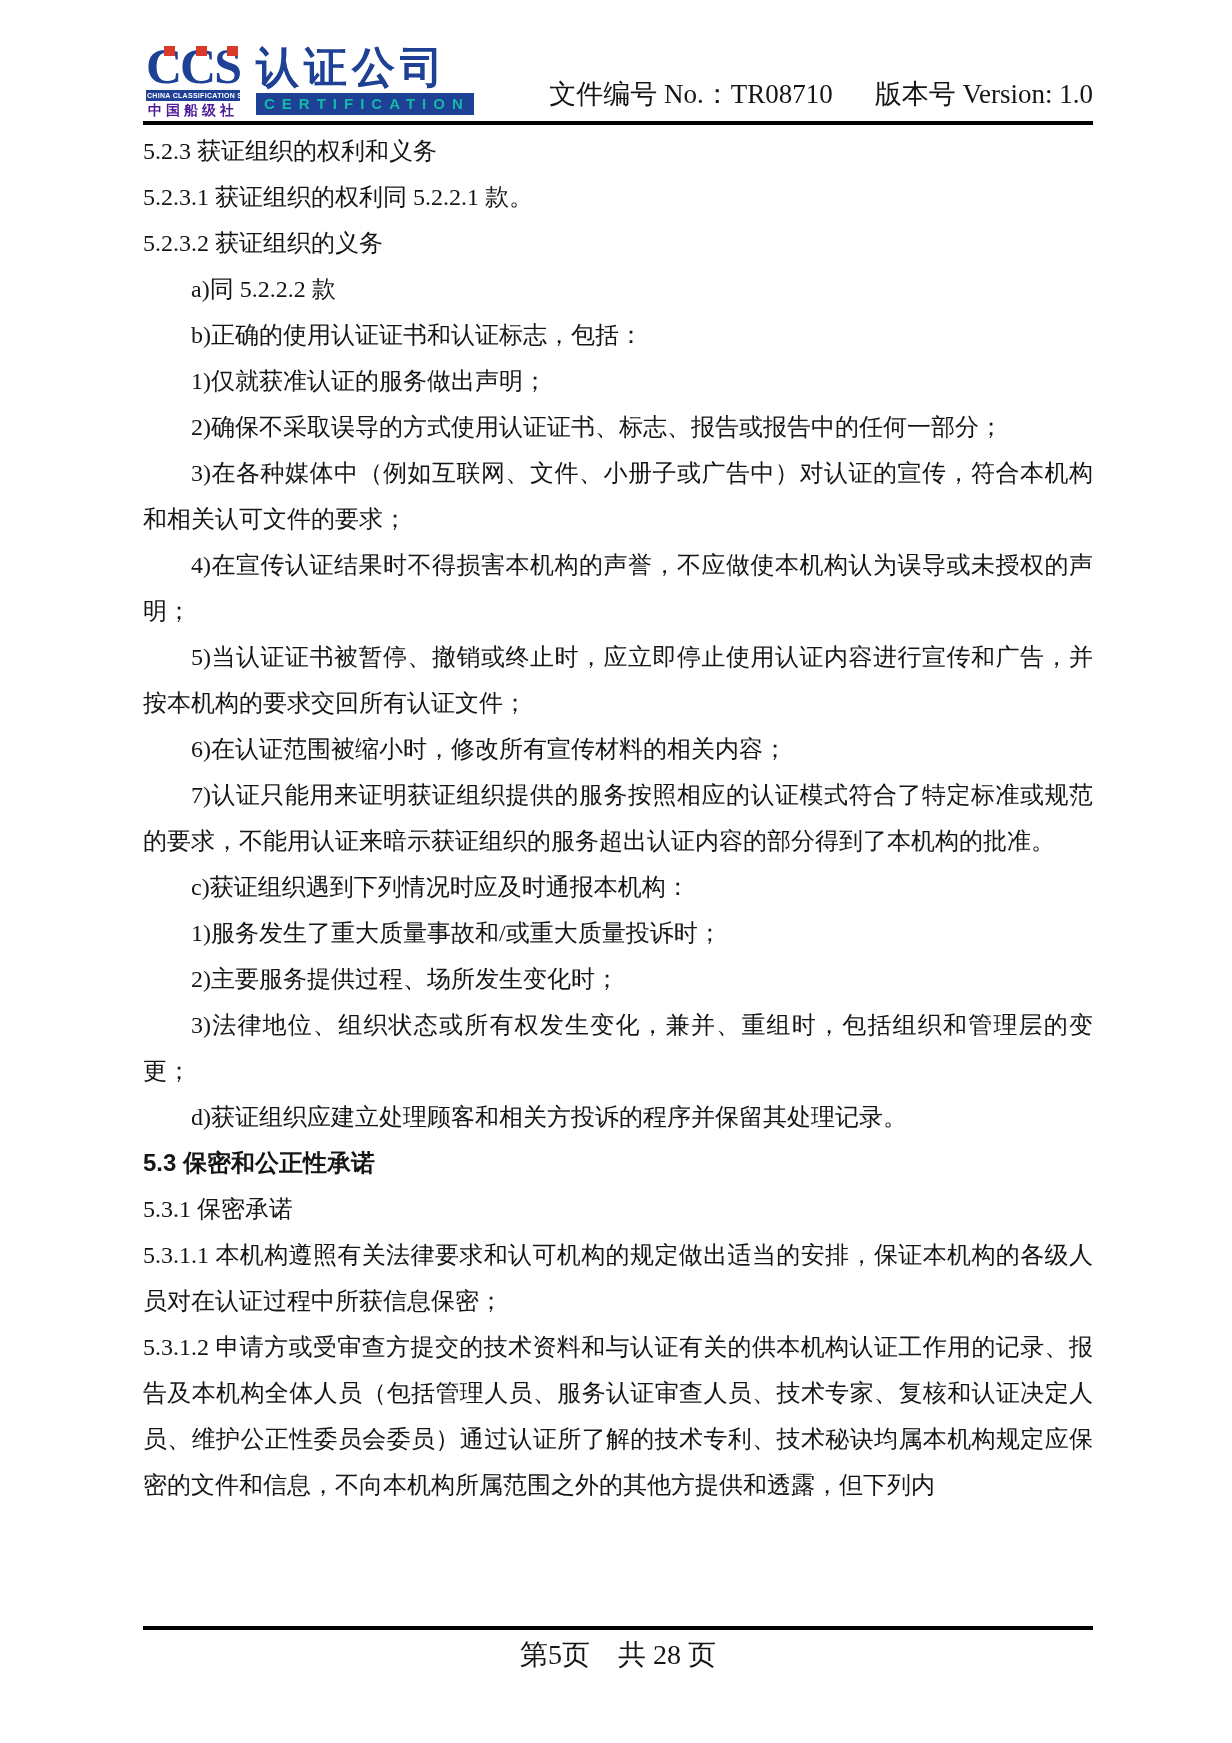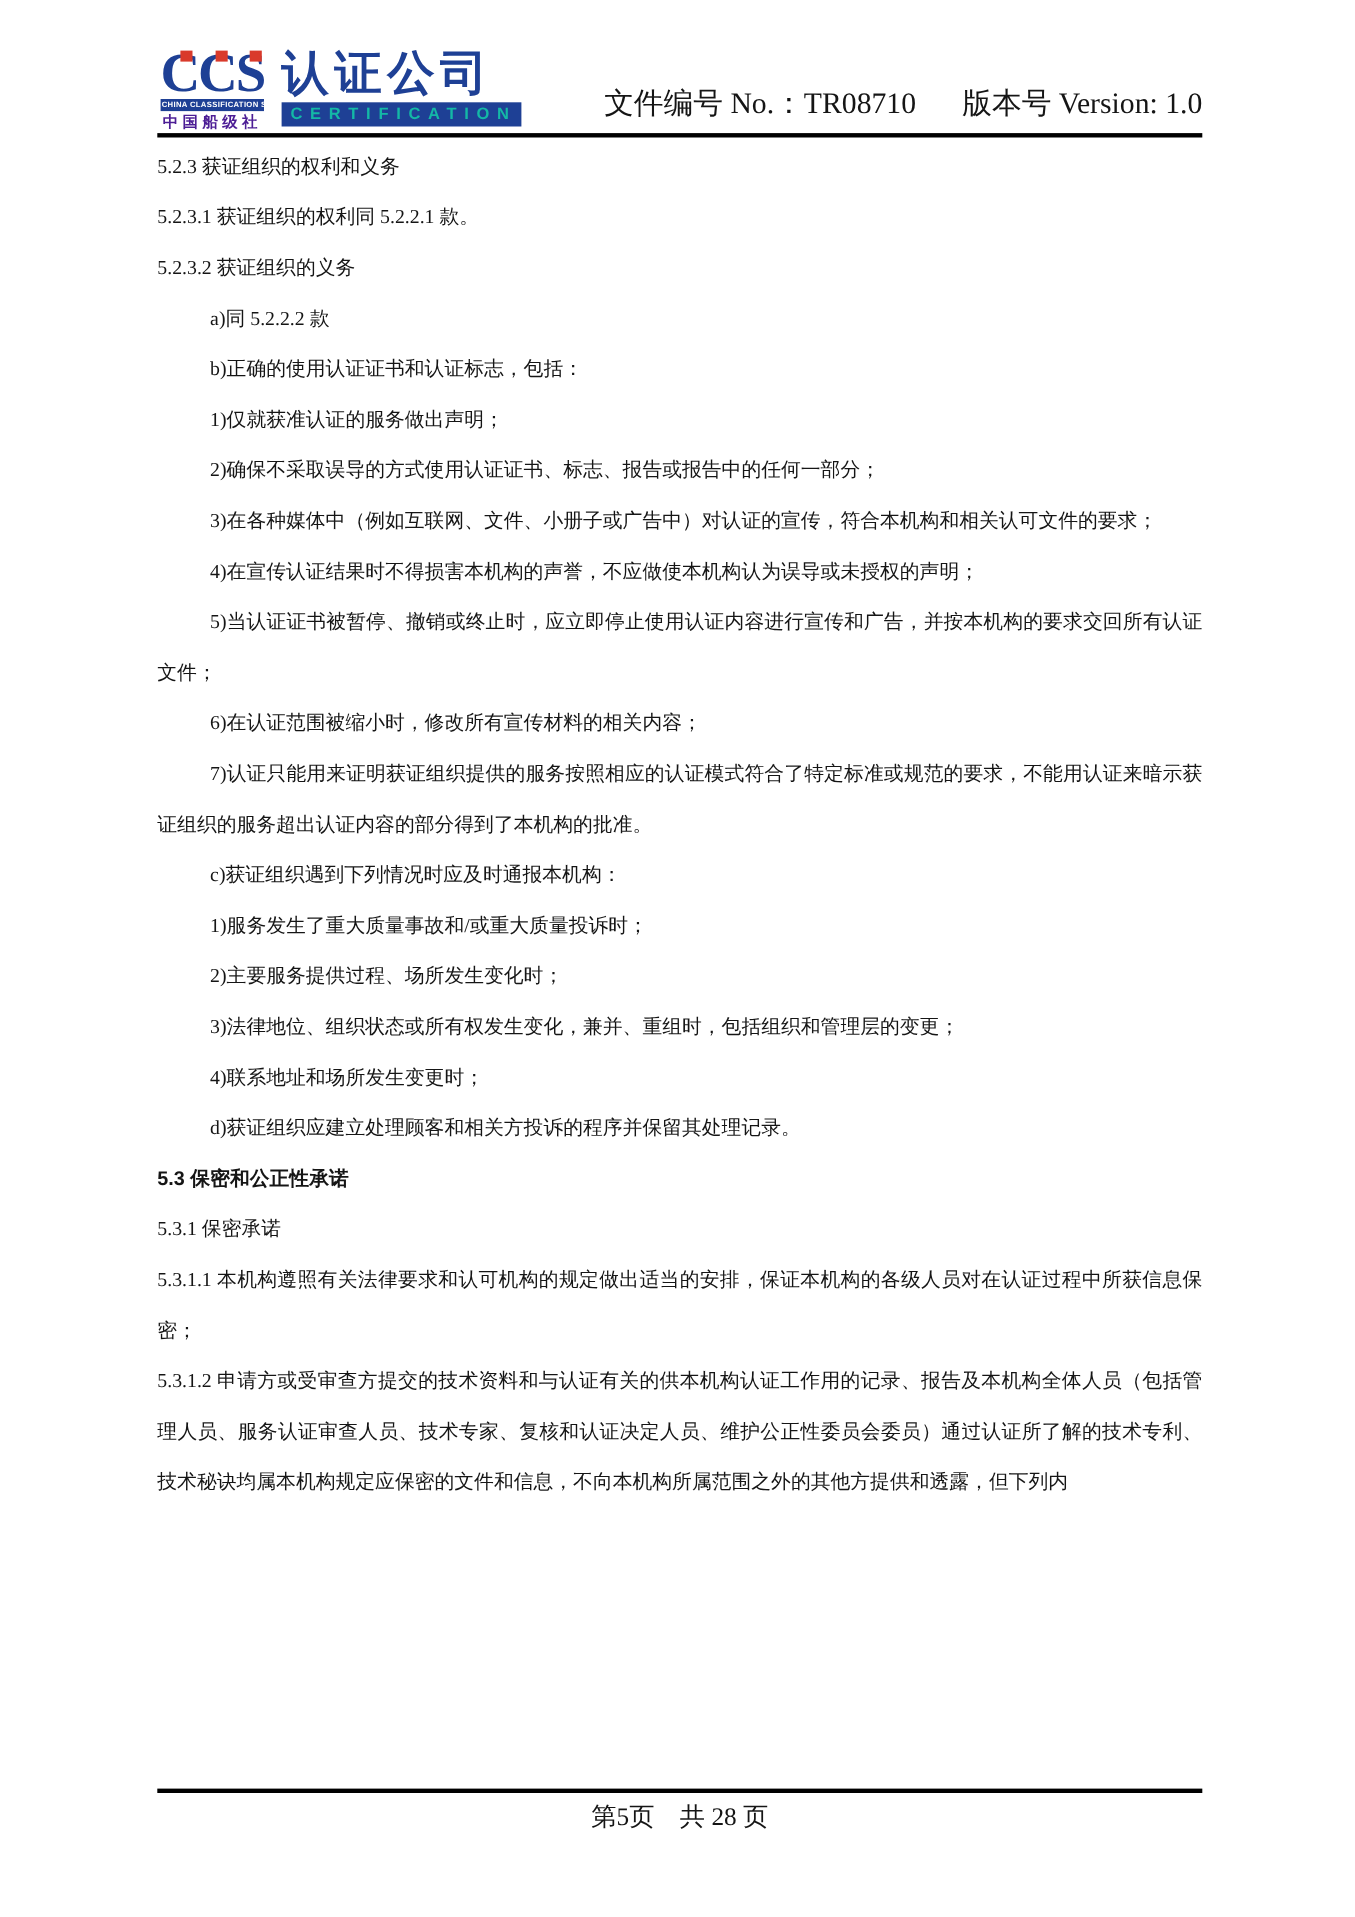--- a/index.html
+++ b/index.html
@@ -120,21 +120,21 @@
     height: 4px;
     background: #000000;
   }
 
   
   .doc-body {
     position: absolute;
     left: 143px;
     top: 128px;
     width: 950px;
-    font-size: 18px;
+    font-size: 24px;
     line-height: 46px;
     text-align: justify;
     text-justify: inter-ideograph;
   }
   .doc-body p { margin: 0; }
   .doc-body p.indent { text-indent: 48px; }
   .doc-body p.heading {
     font-weight: 700;
     font-family: "Liberation Sans", sans-serif;
     text-align: left;
@@ -148,21 +148,21 @@
     width: 950px;
     height: 4px;
     background: #000000;
   }
   .footer-text {
     position: absolute;
     left: 143px;
     top: 1636px;
     width: 950px;
     text-align: center;
-    font-size: 23px;
+    font-size: 28px;
   }
 </style>
 </head>
 <body>
 
 <div class="page">
 
   <div class="header">
     <div class="logo">
       <div class="logo-left">
@@ -197,21 +197,20 @@
       <p class="indent">2)确保不采取误导的方式使用认证证书、标志、报告或报告中的任何一部分；</p>
       <p class="indent">3)在各种媒体中（例如互联网、文件、小册子或广告中）对认证的宣传，符合本机构和相关认可文件的要求；</p>
       <p class="indent">4)在宣传认证结果时不得损害本机构的声誉，不应做使本机构认为误导或未授权的声明；</p>
       <p class="indent">5)当认证证书被暂停、撤销或终止时，应立即停止使用认证内容进行宣传和广告，并按本机构的要求交回所有认证文件；</p>
       <p class="indent">6)在认证范围被缩小时，修改所有宣传材料的相关内容；</p>
       <p class="indent">7)认证只能用来证明获证组织提供的服务按照相应的认证模式符合了特定标准或规范的要求，不能用认证来暗示获证组织的服务超出认证内容的部分得到了本机构的批准。</p>
       <p class="indent">c)获证组织遇到下列情况时应及时通报本机构：</p>
       <p class="indent">1)服务发生了重大质量事故和/或重大质量投诉时；</p>
       <p class="indent">2)主要服务提供过程、场所发生变化时；</p>
       <p class="indent">3)法律地位、组织状态或所有权发生变化，兼并、重组时，包括组织和管理层的变更；</p>
-      <p class="indent">4)联系地址和场所发生变更时；</p>
       <p class="indent">d)获证组织应建立处理顾客和相关方投诉的程序并保留其处理记录。</p>
       <p class="heading">5.3 保密和公正性承诺</p>
       <p class="plain">5.3.1 保密承诺</p>
       <p class="plain">5.3.1.1 本机构遵照有关法律要求和认可机构的规定做出适当的安排，保证本机构的各级人员对在认证过程中所获信息保密；</p>
       <p class="plain">5.3.1.2 申请方或受审查方提交的技术资料和与认证有关的供本机构认证工作用的记录、报告及本机构全体人员（包括管理人员、服务认证审查人员、技术专家、复核和认证决定人员、维护公正性委员会委员）通过认证所了解的技术专利、技术秘诀均属本机构规定应保密的文件和信息，不向本机构所属范围之外的其他方提供和透露，但下列内</p>
     </div>
 
   <div class="footer-rule"></div>
   <div class="footer-text">第5页　共 28 页</div>
 

